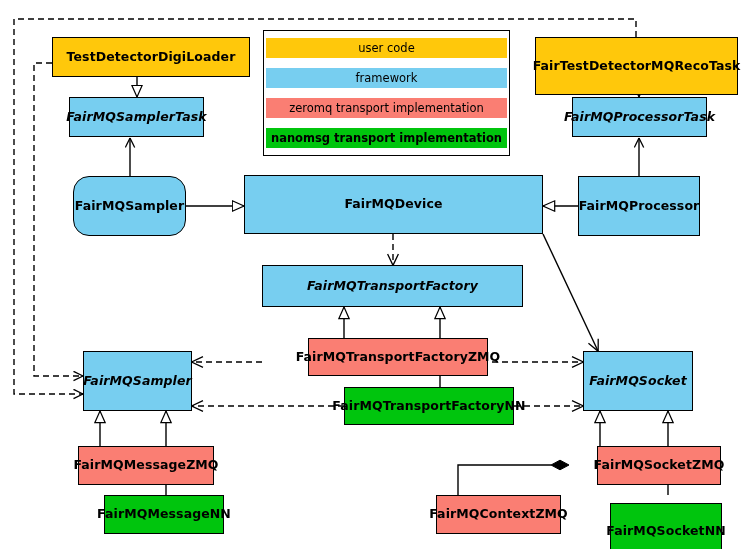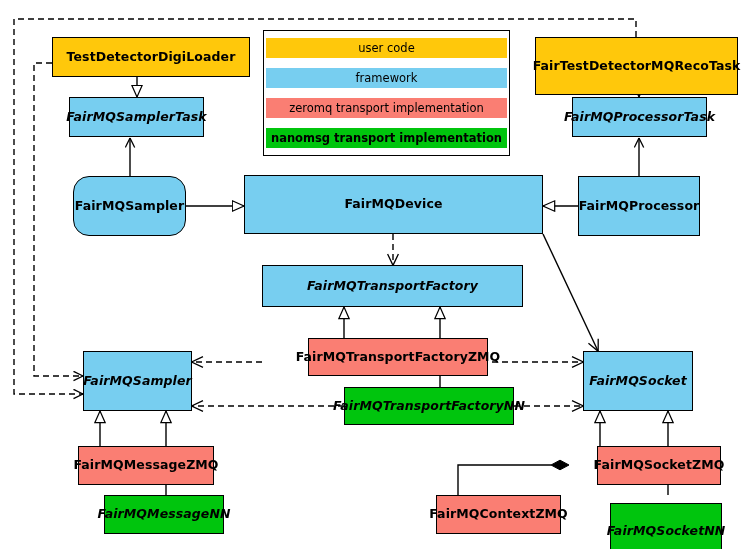--- a/index.html
+++ b/index.html
@@ -20,21 +20,21 @@
     font-weight:bold;
     color:#000000;
     line-height:1.15;
     letter-spacing:0.1px;
     z-index:3;
   }
   .node.abstract{font-style:italic;}
   .c-user{background:#FFC80B;}
   .c-framework{background:#77CEF0;}
   .c-zmq{background:#FA7E73;margin-left:46px;}
-  .c-nn{background:#00C50D;font-style:italic;}
+  .c-nn{background:#00C50D;}
 
   #legend{
     position:absolute;
     left:263px;top:30px;width:247px;height:126px;
     border:1.6px solid #000000;
     background:#ffffff;
     z-index:5;
     box-sizing:border-box;
     padding:7px 2px;
     display:flex;flex-direction:column;justify-content:space-between;

